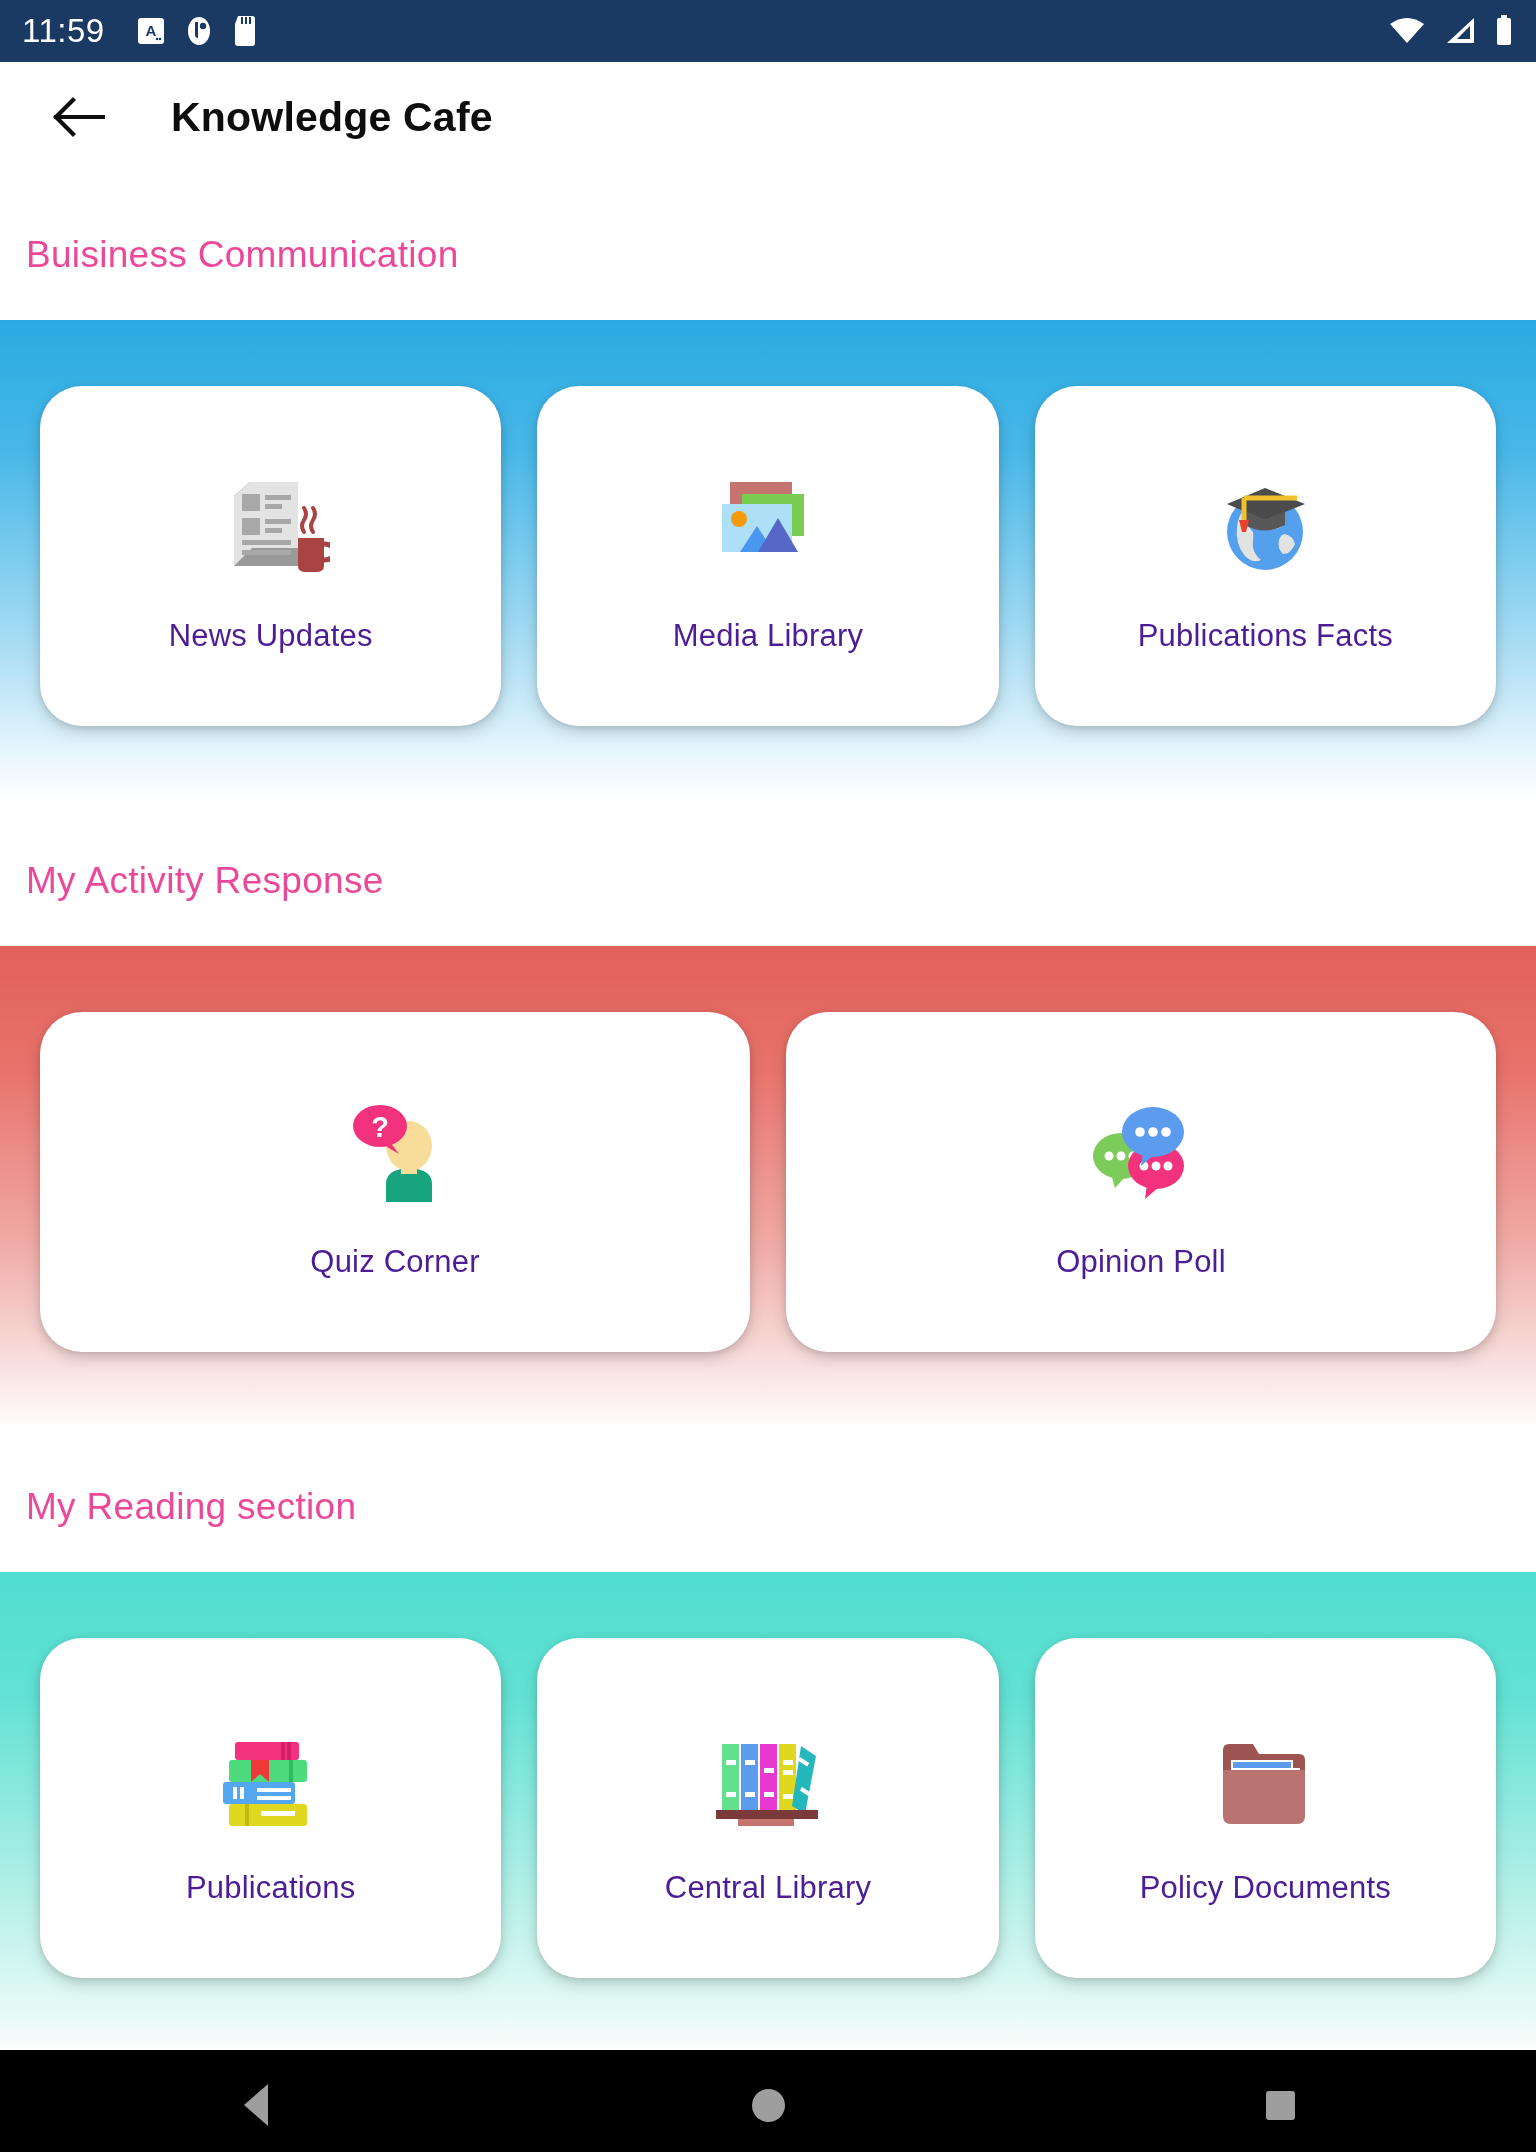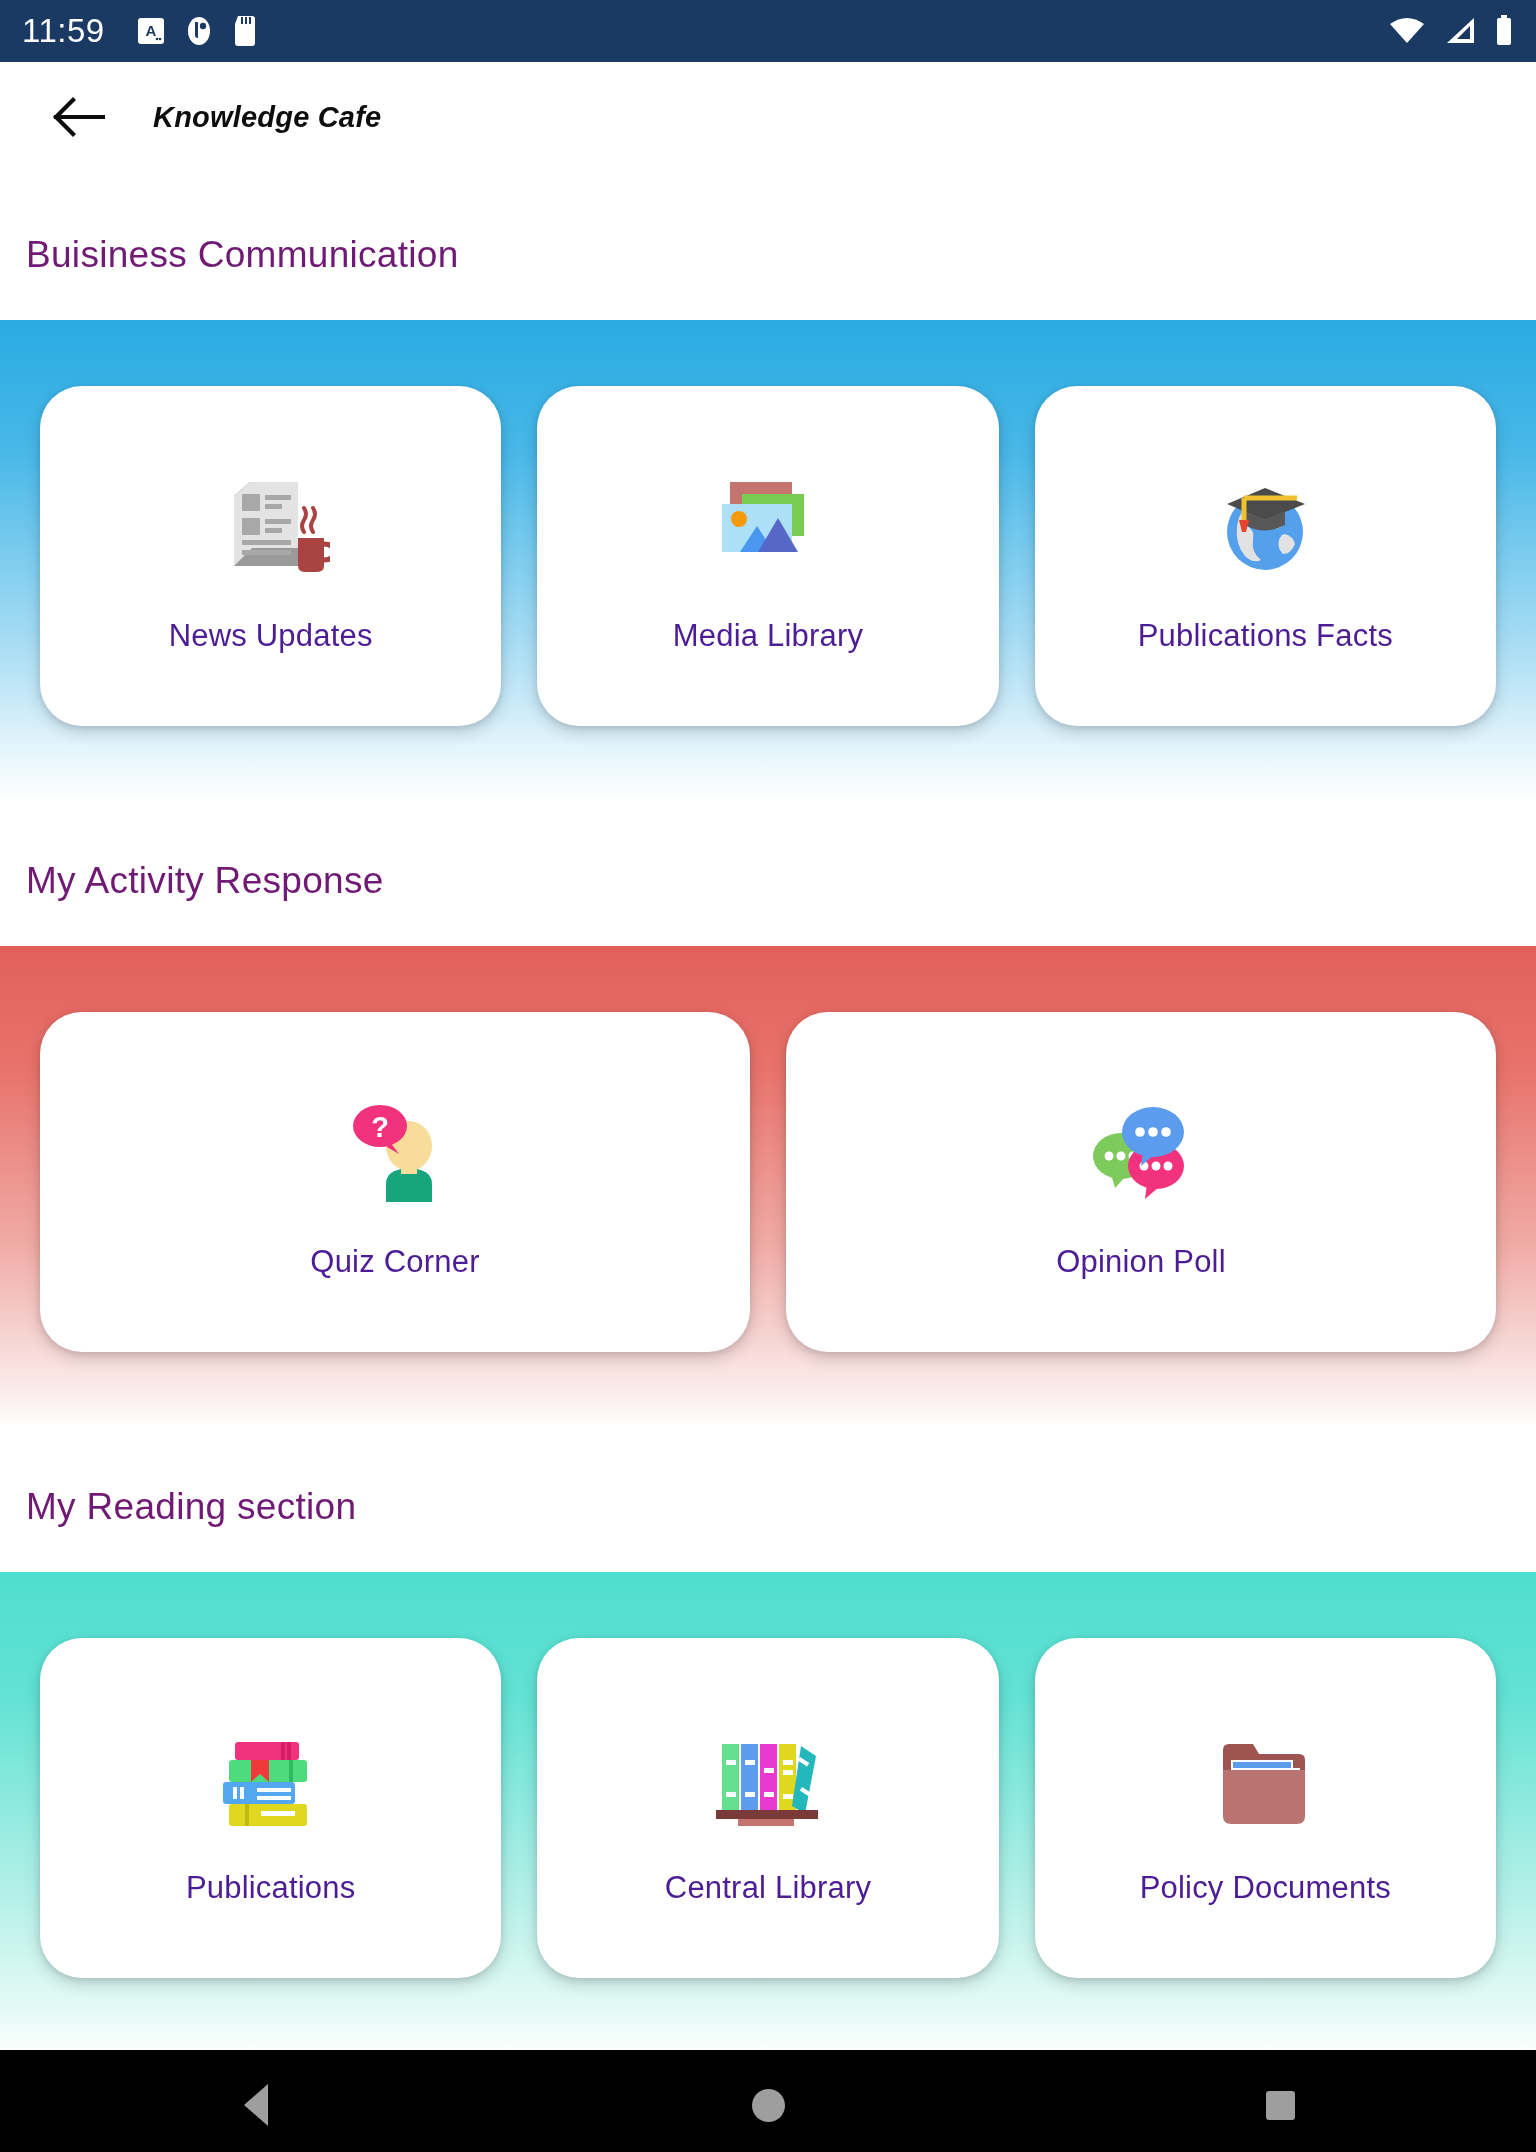--- a/index.html
+++ b/index.html
@@ -26,27 +26,27 @@
   
   .appbar{
     height:110px; flex:0 0 110px; background:#ffffff;
     display:flex; align-items:center; padding-left:46px;
   }
   .back-btn{
     width:64px; height:64px; display:flex; align-items:center; justify-content:center;
     cursor:pointer;
   }
   .appbar-title{
-    font-size:29px; font-weight:700; color:#0d0d0d;
-    margin-left:43px; letter-spacing:.2px;font-style:italic;
+    font-size:41px; font-weight:700; color:#0d0d0d;
+    margin-left:61px; letter-spacing:.2px;
   }
 
   
   .section-title{
-    font-size:37px; color:#701a75; font-weight:400;
+    font-size:37px; color:#ec4899; font-weight:400;
     padding:0 0 0 26px; letter-spacing:.3px;
   }
   .sec-gap-top{ height:62px; }
   .sec-gap-bot{ height:44px; }
 
   
   .band{ width:100%; padding:66px 40px 72px 40px; }
   .band.blue  { background:linear-gradient(180deg,#29ABE2 0%, #49b8e8 28%, #a9ddf4 68%, #eaf7fd 92%, #fdfeff 100%); }
   .band.red   { background:linear-gradient(180deg,#e2605a 0%, #e8736c 26%, #f0aaa5 62%, #faeae9 92%, #fefbfb 100%); }
   .band.teal  { background:linear-gradient(180deg,#4fded0 0%, #62e2d4 26%, #a9eee5 62%, #e6faf6 92%, #fbfefd 100%); }

